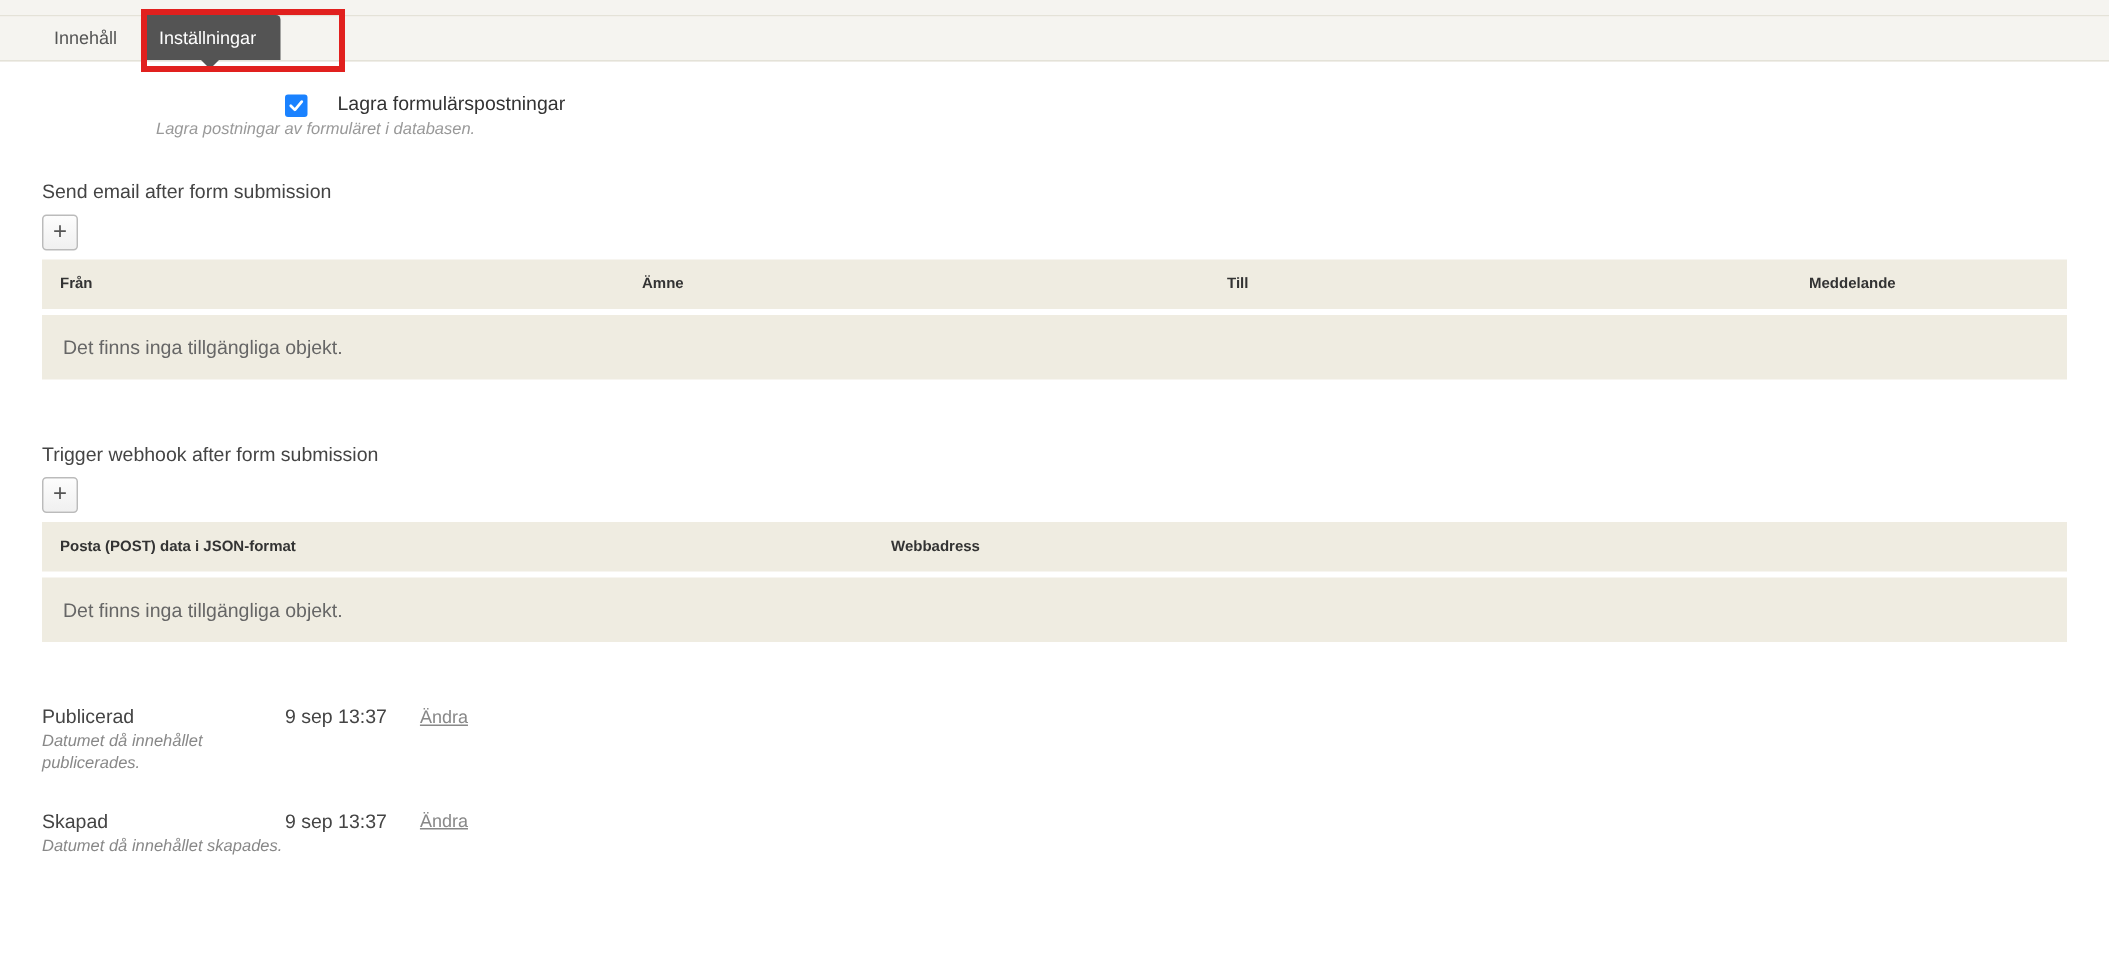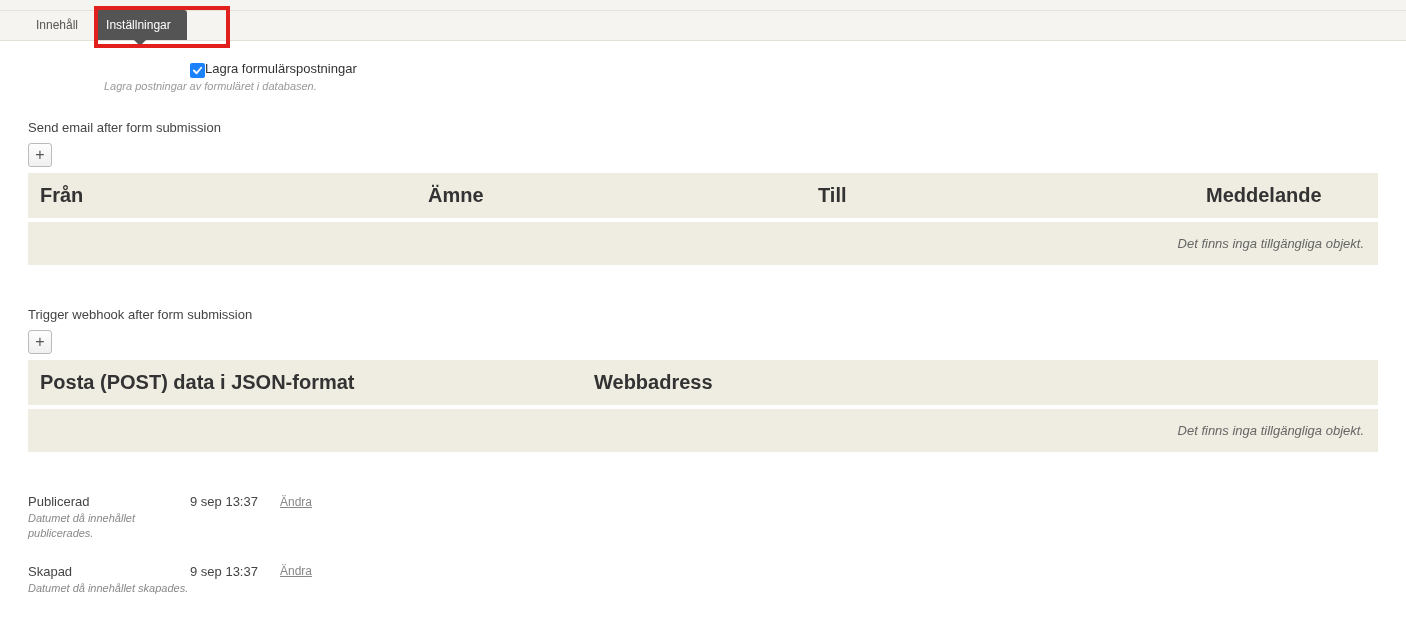--- a/index.html
+++ b/index.html
@@ -56,21 +56,21 @@
     height: 42px;
     pointer-events: none;
   }
   .content {
     padding: 20px 28px;
   }
   .checkbox-row {
     margin-left: 162px;
     display: flex;
     align-items: flex-start;
-    gap: 0;
+    gap: 20px;
     margin-bottom: 2px;
   }
   .checkbox {
     width: 15px;
     height: 15px;
     background: #1a82ff;
     border-radius: 2px;
     display: inline-flex;
     align-items: center;
     justify-content: center;
@@ -103,28 +103,27 @@
     font-size: 16px;
     color: #555;
     cursor: pointer;
     margin-bottom: 6px;
   }
   .grid-header {
     background: #efece1;
     display: flex;
     padding: 11px 12px;
     font-weight: bold;
-    font-size: 20px;
+    font-size: 10px;
     color: #333;
   }
   .grid-empty {
     background: #efece1;
-    text-align: right;
+    text-align: left;
     padding: 14px;
-    font-style: italic;
     color: #666;
     font-size: 13px;
     margin-top: 4px;
   }
   .col { flex: 1; }
   .col.from { flex: 0 0 388px; }
   .col.till { flex: 0 0 388px; }
   .col.amne { flex: 0 0 390px; }
   .col.msg { flex: 1; }
   .col.webb { flex: 0 0 772px; }

